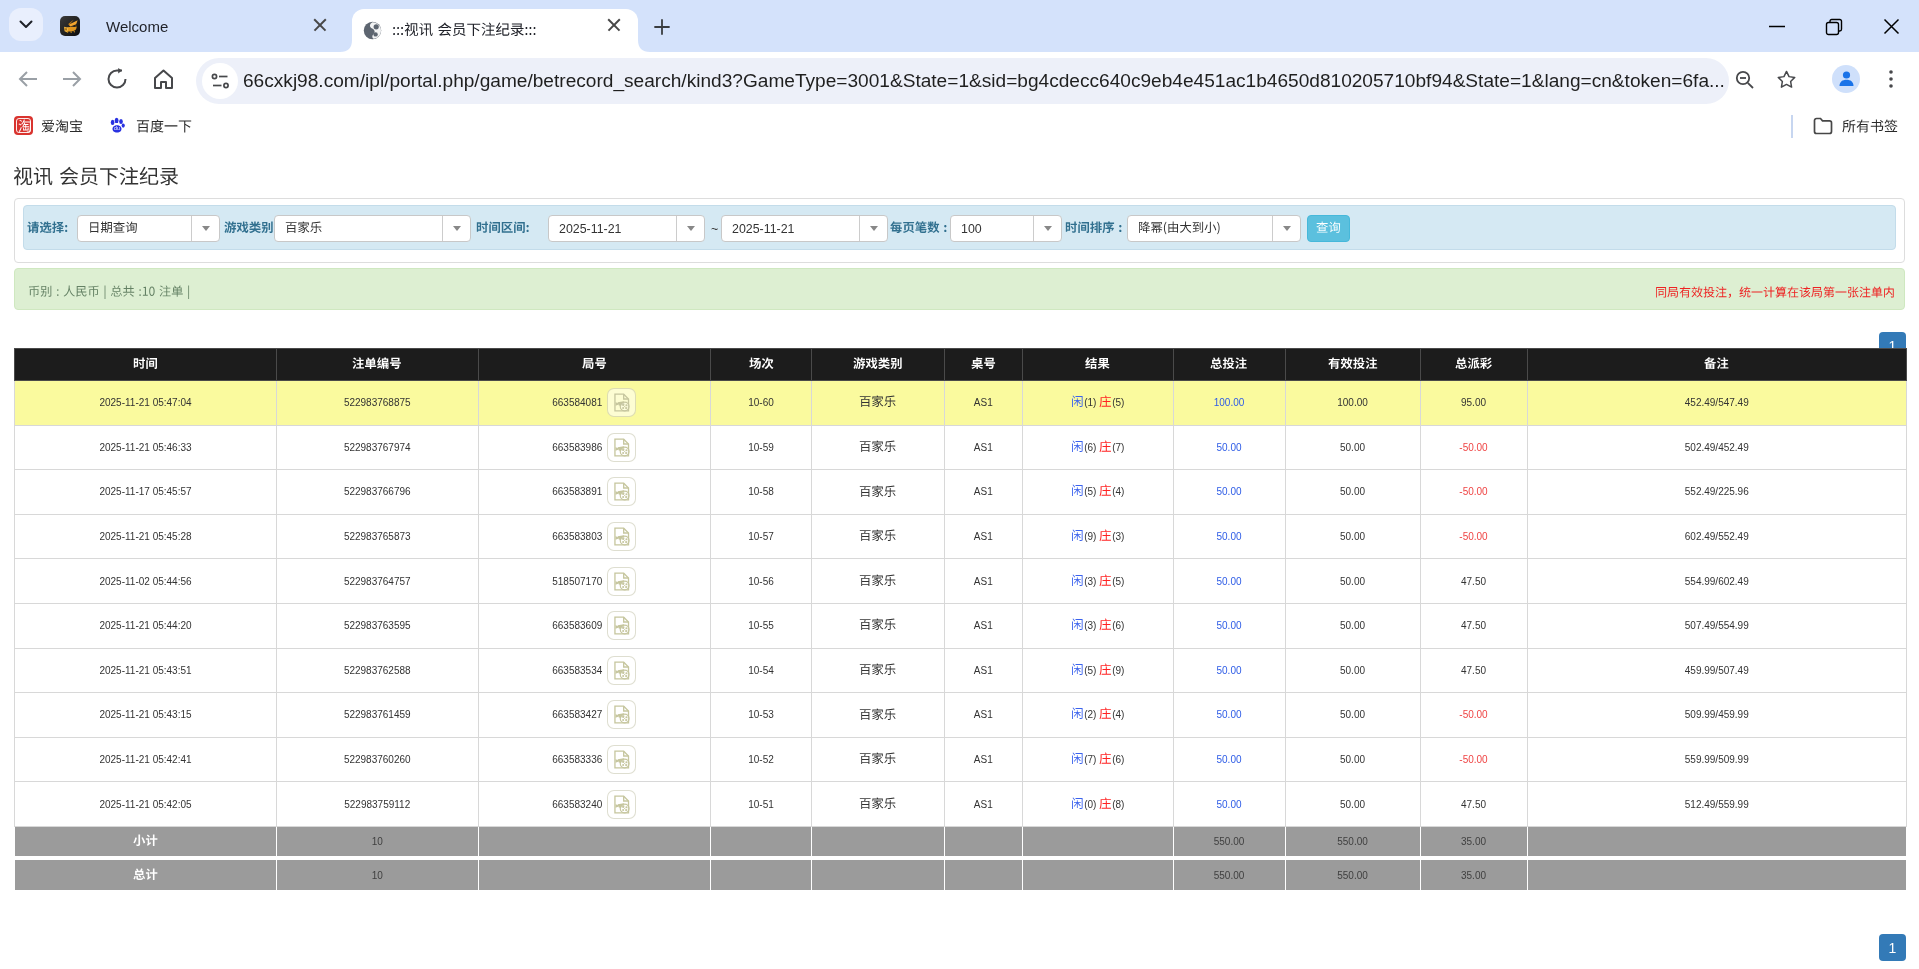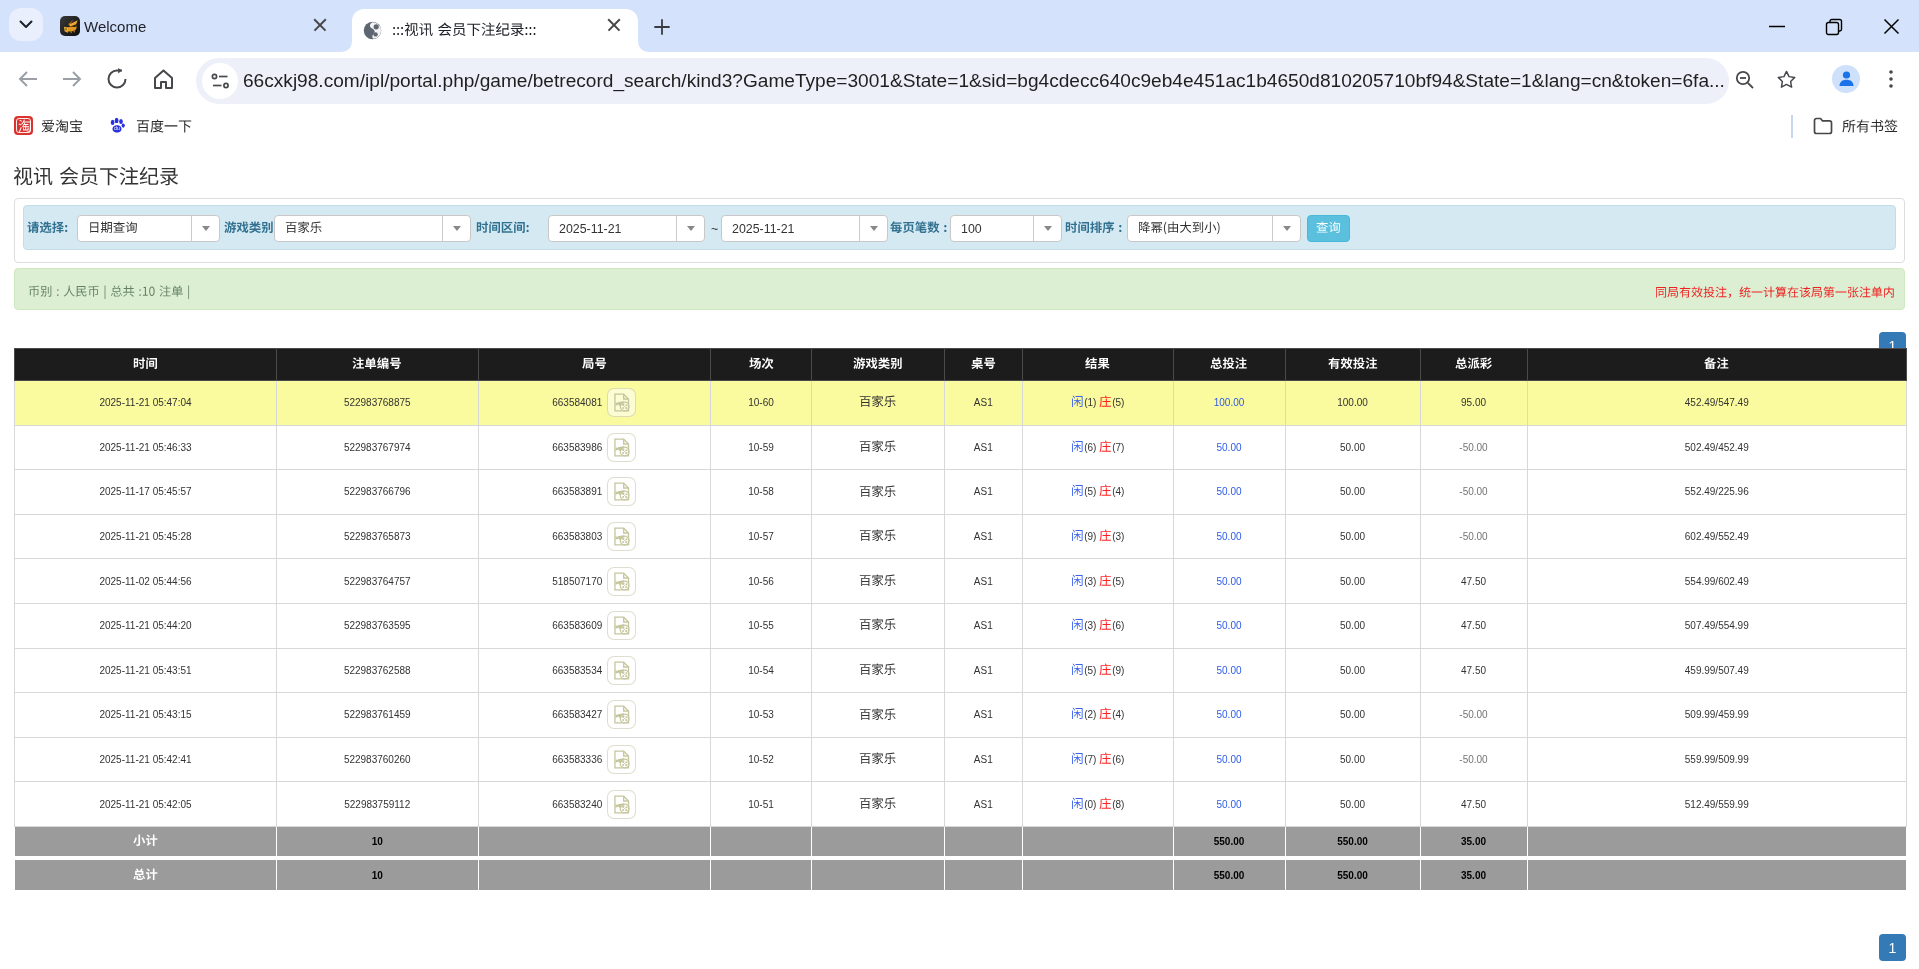--- a/index.html
+++ b/index.html
@@ -20,23 +20,23 @@
 .combo{height:27px;background:#fff;border:1px solid #c8c8c8;border-radius:4px;position:relative;display:flex;align-items:center}
 .combo .val{padding-left:10px;font-size:12.4px;color:#333;white-space:nowrap}
 .combo .arr{position:absolute;right:0;top:0;width:28px;height:25px;border-left:1px solid #ccc;display:flex;align-items:center;justify-content:center}
 .tri{width:0;height:0;border-left:4px solid transparent;border-right:4px solid transparent;border-top:5px solid #888}
 .greenbar{position:absolute;left:14px;top:268px;width:1891px;height:42px;background:#ddefd2;border:1px solid #cfe8c0;border-radius:4px}
 .pager{position:absolute;width:27px;height:27px;background:#337ab7;border-radius:4px;color:#fff;font-size:14px;display:flex;align-items:center;justify-content:center}
 table.bet{position:absolute;left:14px;top:348px;width:1892px;border-collapse:collapse;table-layout:fixed;font-size:10px;color:#333}
 table.bet th{background:#1c1c1c;height:32px;border:1px solid #4a4a4a;text-align:center;font-weight:bold}
 table.bet td{height:44.6px;border:1px solid #d8d8d8;text-align:center;background:#fff;padding:0}
 table.bet tr.hl td{background:#fafa9e}
-table.bet tr.sum td{background:#9b9b9b;height:32px;color:#000000;font-weight:bold;border-left:1px solid #fff;border-right:1px solid #fff;border-top:1px solid #d8d8d8;border-bottom:1px solid #fff}
+table.bet tr.sum td{background:#9b9b9b;height:32px;color:#404040;font-weight:normal;border-left:1px solid #fff;border-right:1px solid #fff;border-top:1px solid #d8d8d8;border-bottom:1px solid #fff}
 table.bet tr.sum2 td{border-top:4px solid #fff}
-.blue{color:#2e5ce6}.red{color:#737373}
+.blue{color:#2e5ce6}.red{color:#ef4444}
 .vbtn{display:inline-block;width:29px;height:29px;border-radius:7px;background:rgba(255,255,255,.55);border:1px solid rgba(160,160,120,.35);vertical-align:middle;margin-left:5px}
 .xicon{position:absolute;width:14px;height:14px}
 .xicon:before,.xicon:after{content:"";position:absolute;left:-1px;top:6.2px;width:16px;height:1.6px;background:#474747}
 .xicon:before{transform:rotate(45deg)}.xicon:after{transform:rotate(-45deg)}
 </style></head><body>
 <div class="tabstrip">
     <div class="chevbtn"></div>
     <svg class="abs" style="left:19px;top:20px" width="14" height="9" viewBox="0 0 14 9">
       <path d="M1.5 1.5 L7 7 L12.5 1.5" fill="none" stroke="#1f2128" stroke-width="2" stroke-linecap="round" stroke-linejoin="round"></path>
     </svg>
@@ -45,21 +45,21 @@
         <svg width="20" height="20" viewBox="0 0 20 20" style="position:absolute;left:0;top:0">
           <path d="M8.6 8.8 L17.6 4.2 L16.2 8.2 L10.4 10.6 Z" fill="#f2a52e"></path>
           <path d="M8 8.2 L13.8 3.4 L9.4 8.8 Z" fill="#c87f12"></path>
           <path d="M5.2 13.2 C6.6 10.8 11 10.2 14 11 L16.8 10.4 L16.2 13 C15.6 14.8 12.4 15.6 9.4 15.4 L5.6 15 Z" fill="#e0961f"></path>
           <path d="M4 10.8 L8.4 11.8 L7.4 16.4 L4.6 15.2 Z" fill="#f0b23c"></path>
           <path d="M5.2 12.2 L7 12.6 L6.6 14.6 L5.4 14.2 Z" fill="#8a5a10"></path>
           <path d="M6.8 15.4 L7.6 17 L8.8 15.6 Z M10.2 15.6 L11 17.2 L12.2 15.8 Z M13.4 15.2 L14.2 16.8 L15.2 15.2 Z" fill="#d89a20"></path>
           <circle cx="15.9" cy="10" r="0.7" fill="#6b4a08"></circle>
         </svg>
       </div>
-      <span class="tabtxt" style="margin-left:4px">Welcome</span>
+      <span class="tabtxt" style="margin-left:26px">Welcome</span>
     </div>
     <div class="xicon abs" style="left:313px;top:18px"></div>
     <div class="activetab">
       <svg style="position:absolute;left:-12px;bottom:0" width="12" height="12" viewBox="0 0 12 12">
         <path d="M12 0 C12 8 8 12 0 12 L12 12 Z" fill="#fff"></path>
       </svg>
       <svg style="position:absolute;right:-12px;bottom:0" width="12" height="12" viewBox="0 0 12 12">
         <path d="M0 0 C0 8 4 12 12 12 L0 12 Z" fill="#fff"></path>
       </svg>
       <svg style="margin-left:11px" width="19" height="19" viewBox="0 0 19 19">

